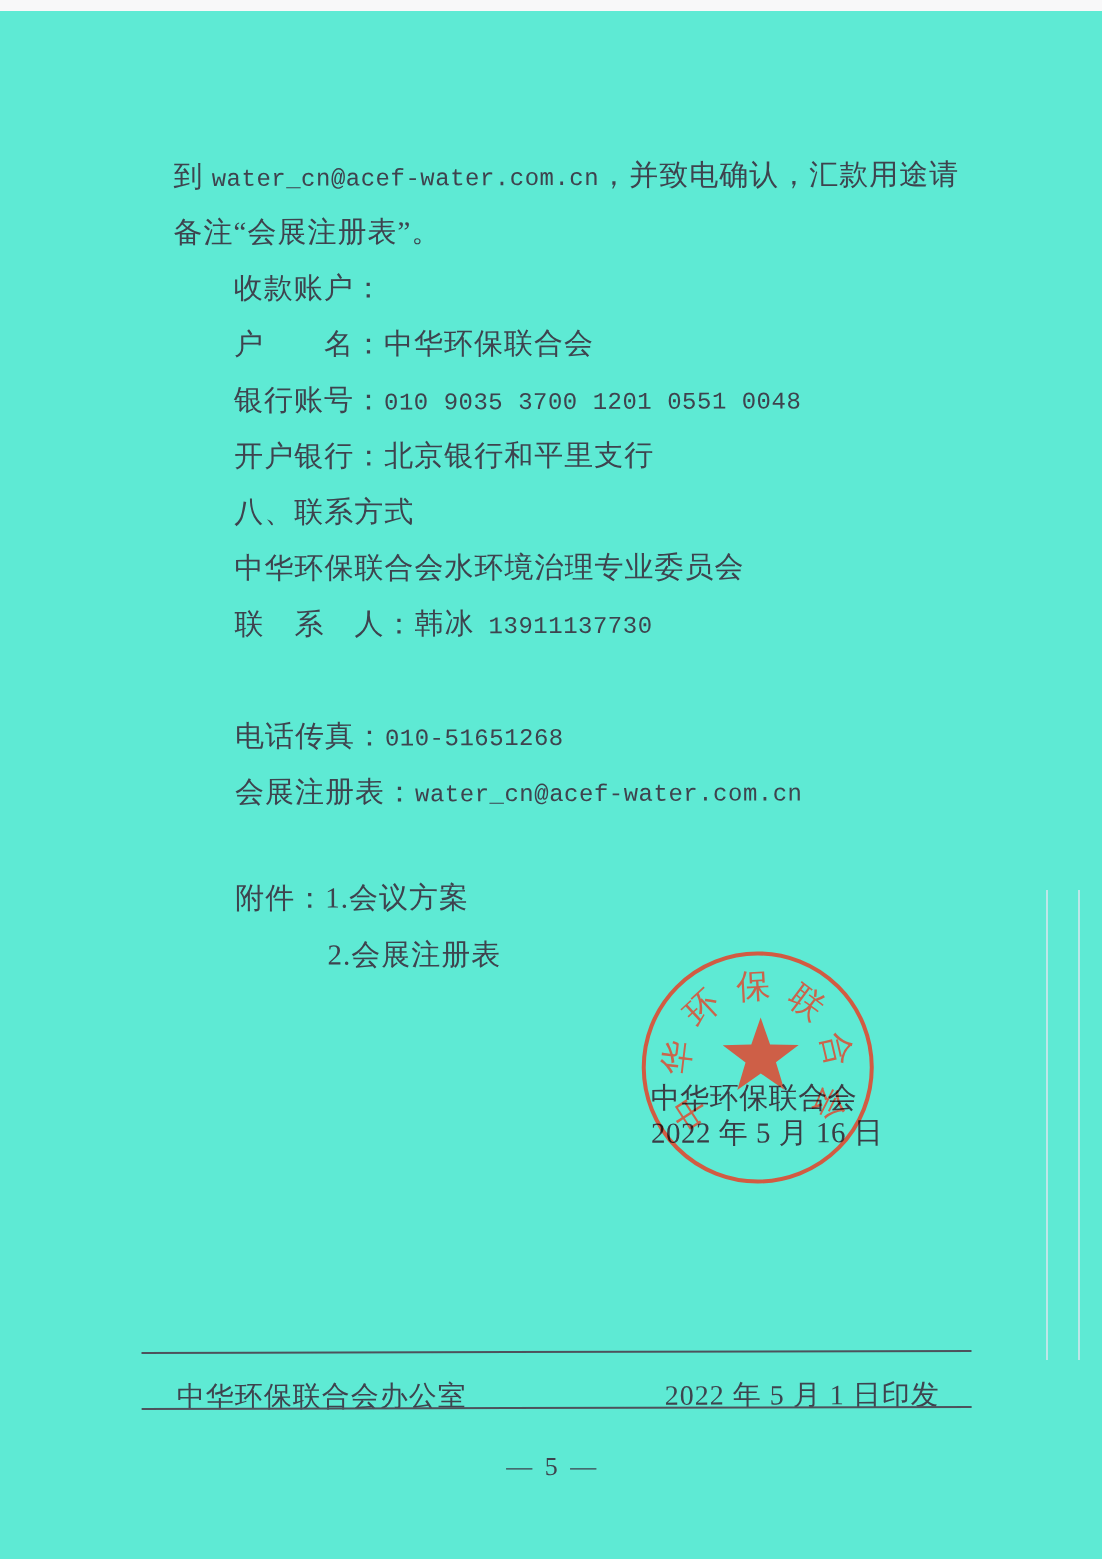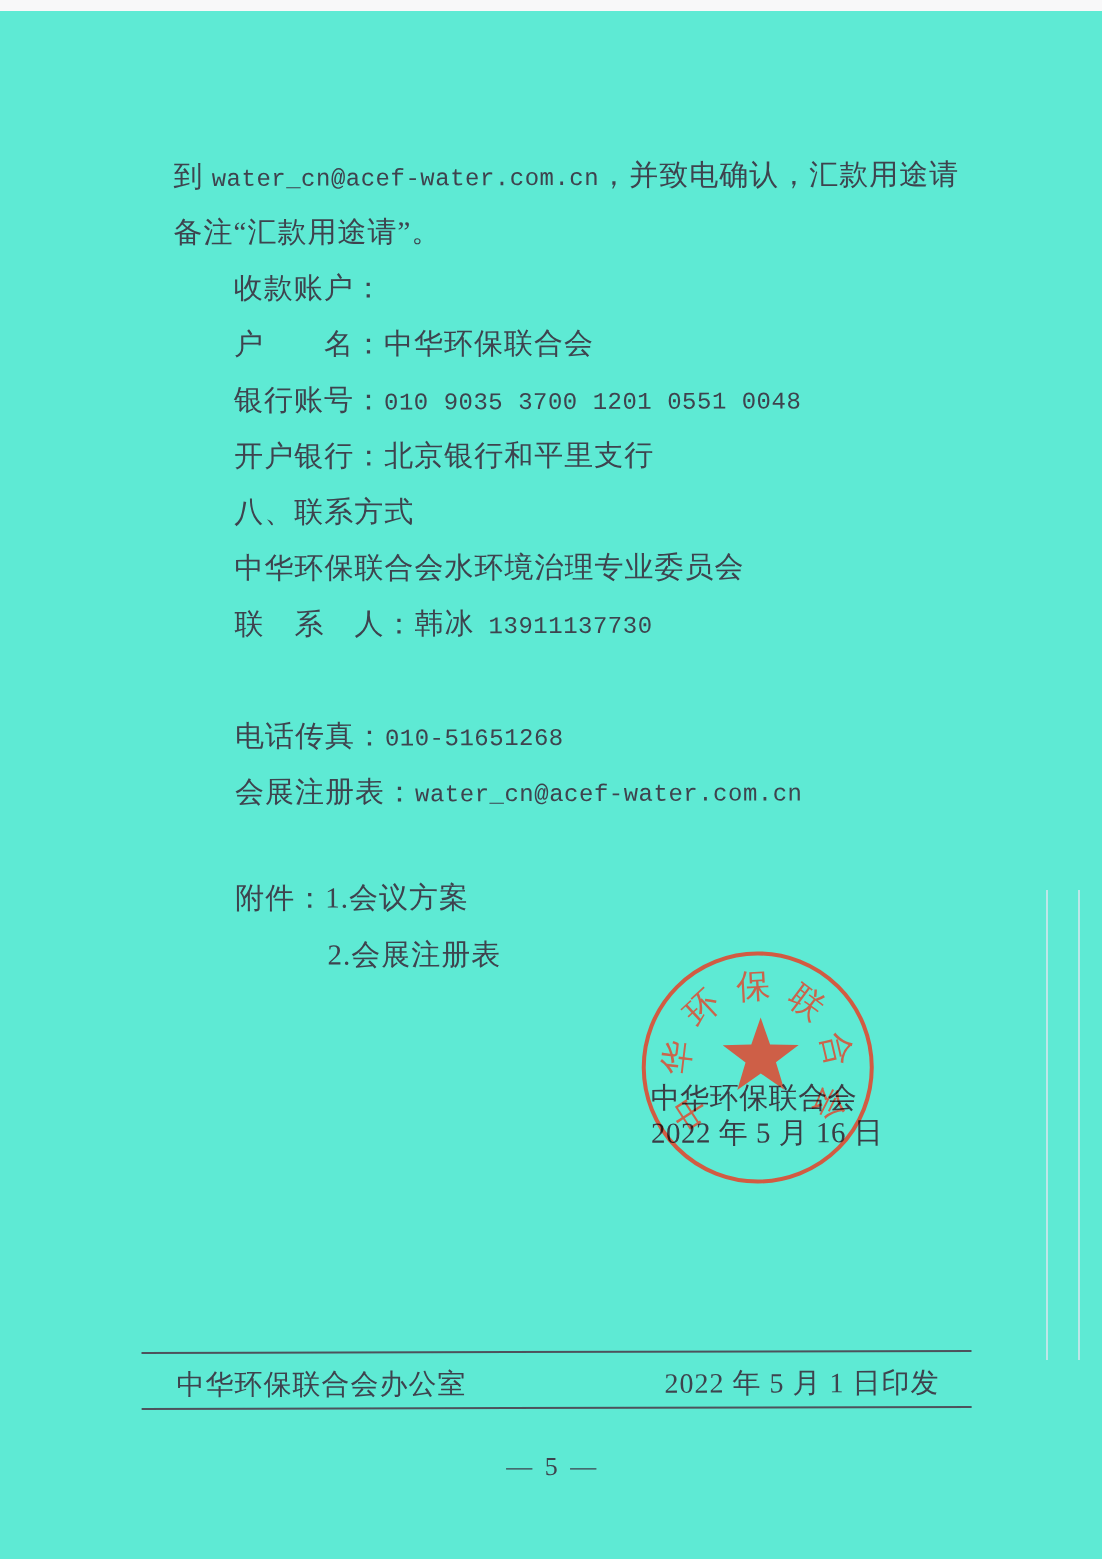--- a/index.html
+++ b/index.html
@@ -63,20 +63,21 @@
   .footer-rule{
     position:absolute;left:140px;width:830px;height:2px;
     background:#4d525c;
   }
   .footer-text{
     position:absolute;
     white-space:nowrap;
     color:#3e434e;
     font-size:28px;
     letter-spacing:1px;
+    margin-top:12px;
   }
   .page-number{
     position:absolute;left:0;right:0;text-align:center;
     color:#3e434e;font-size:26px;letter-spacing:3px;
   }
   
   .scan-streak{
     position:absolute;top:890px;height:470px;width:2px;
     background:#e4e6f1;opacity:.7;
   }
@@ -85,21 +86,21 @@
 <body>
 
 <div class="page">
   <div class="scan-edge-top"></div>
   <div class="scan-streak" style="left:1046px"></div>
   <div class="scan-streak" style="left:1078px"></div>
 
   <div class="sheet">
 
     <div class="line" style="left:175px;top:158px"><span>到 </span><span class="mono">water_cn@acef-water.com.cn</span><span>，并致电确认，汇款用途请</span></div>
-    <div class="line" style="left:175px;top:214px">备注“汇款用途请”。</div>
+    <div class="line" style="left:175px;top:214px">备注“会展注册表”。</div>
 
     <div class="line" style="left:235px;top:270px">收款账户：</div>
     <div class="line" style="left:235px;top:326px"><span>户　　名：</span><span>中华环保联合会</span></div>
     <div class="line" style="left:235px;top:382px"><span>银行账号：</span><span class="mono">010 9035 3700 1201 0551 0048</span></div>
     <div class="line" style="left:235px;top:438px"><span>开户银行：</span><span>北京银行和平里支行</span></div>
 
     <div class="line" style="left:235px;top:494px">八、联系方式</div>
     <div class="line" style="left:235px;top:550px">中华环保联合会水环境治理专业委员会</div>
     <div class="line" style="left:235px;top:606px"><span>联　系　人：</span><span>韩冰</span><span class="gap"></span><span class="mono">13911137730</span></div>
     <div class="line" style="left:235px;top:718px"><span>电话传真：</span><span class="mono">010-51651268</span></div>

